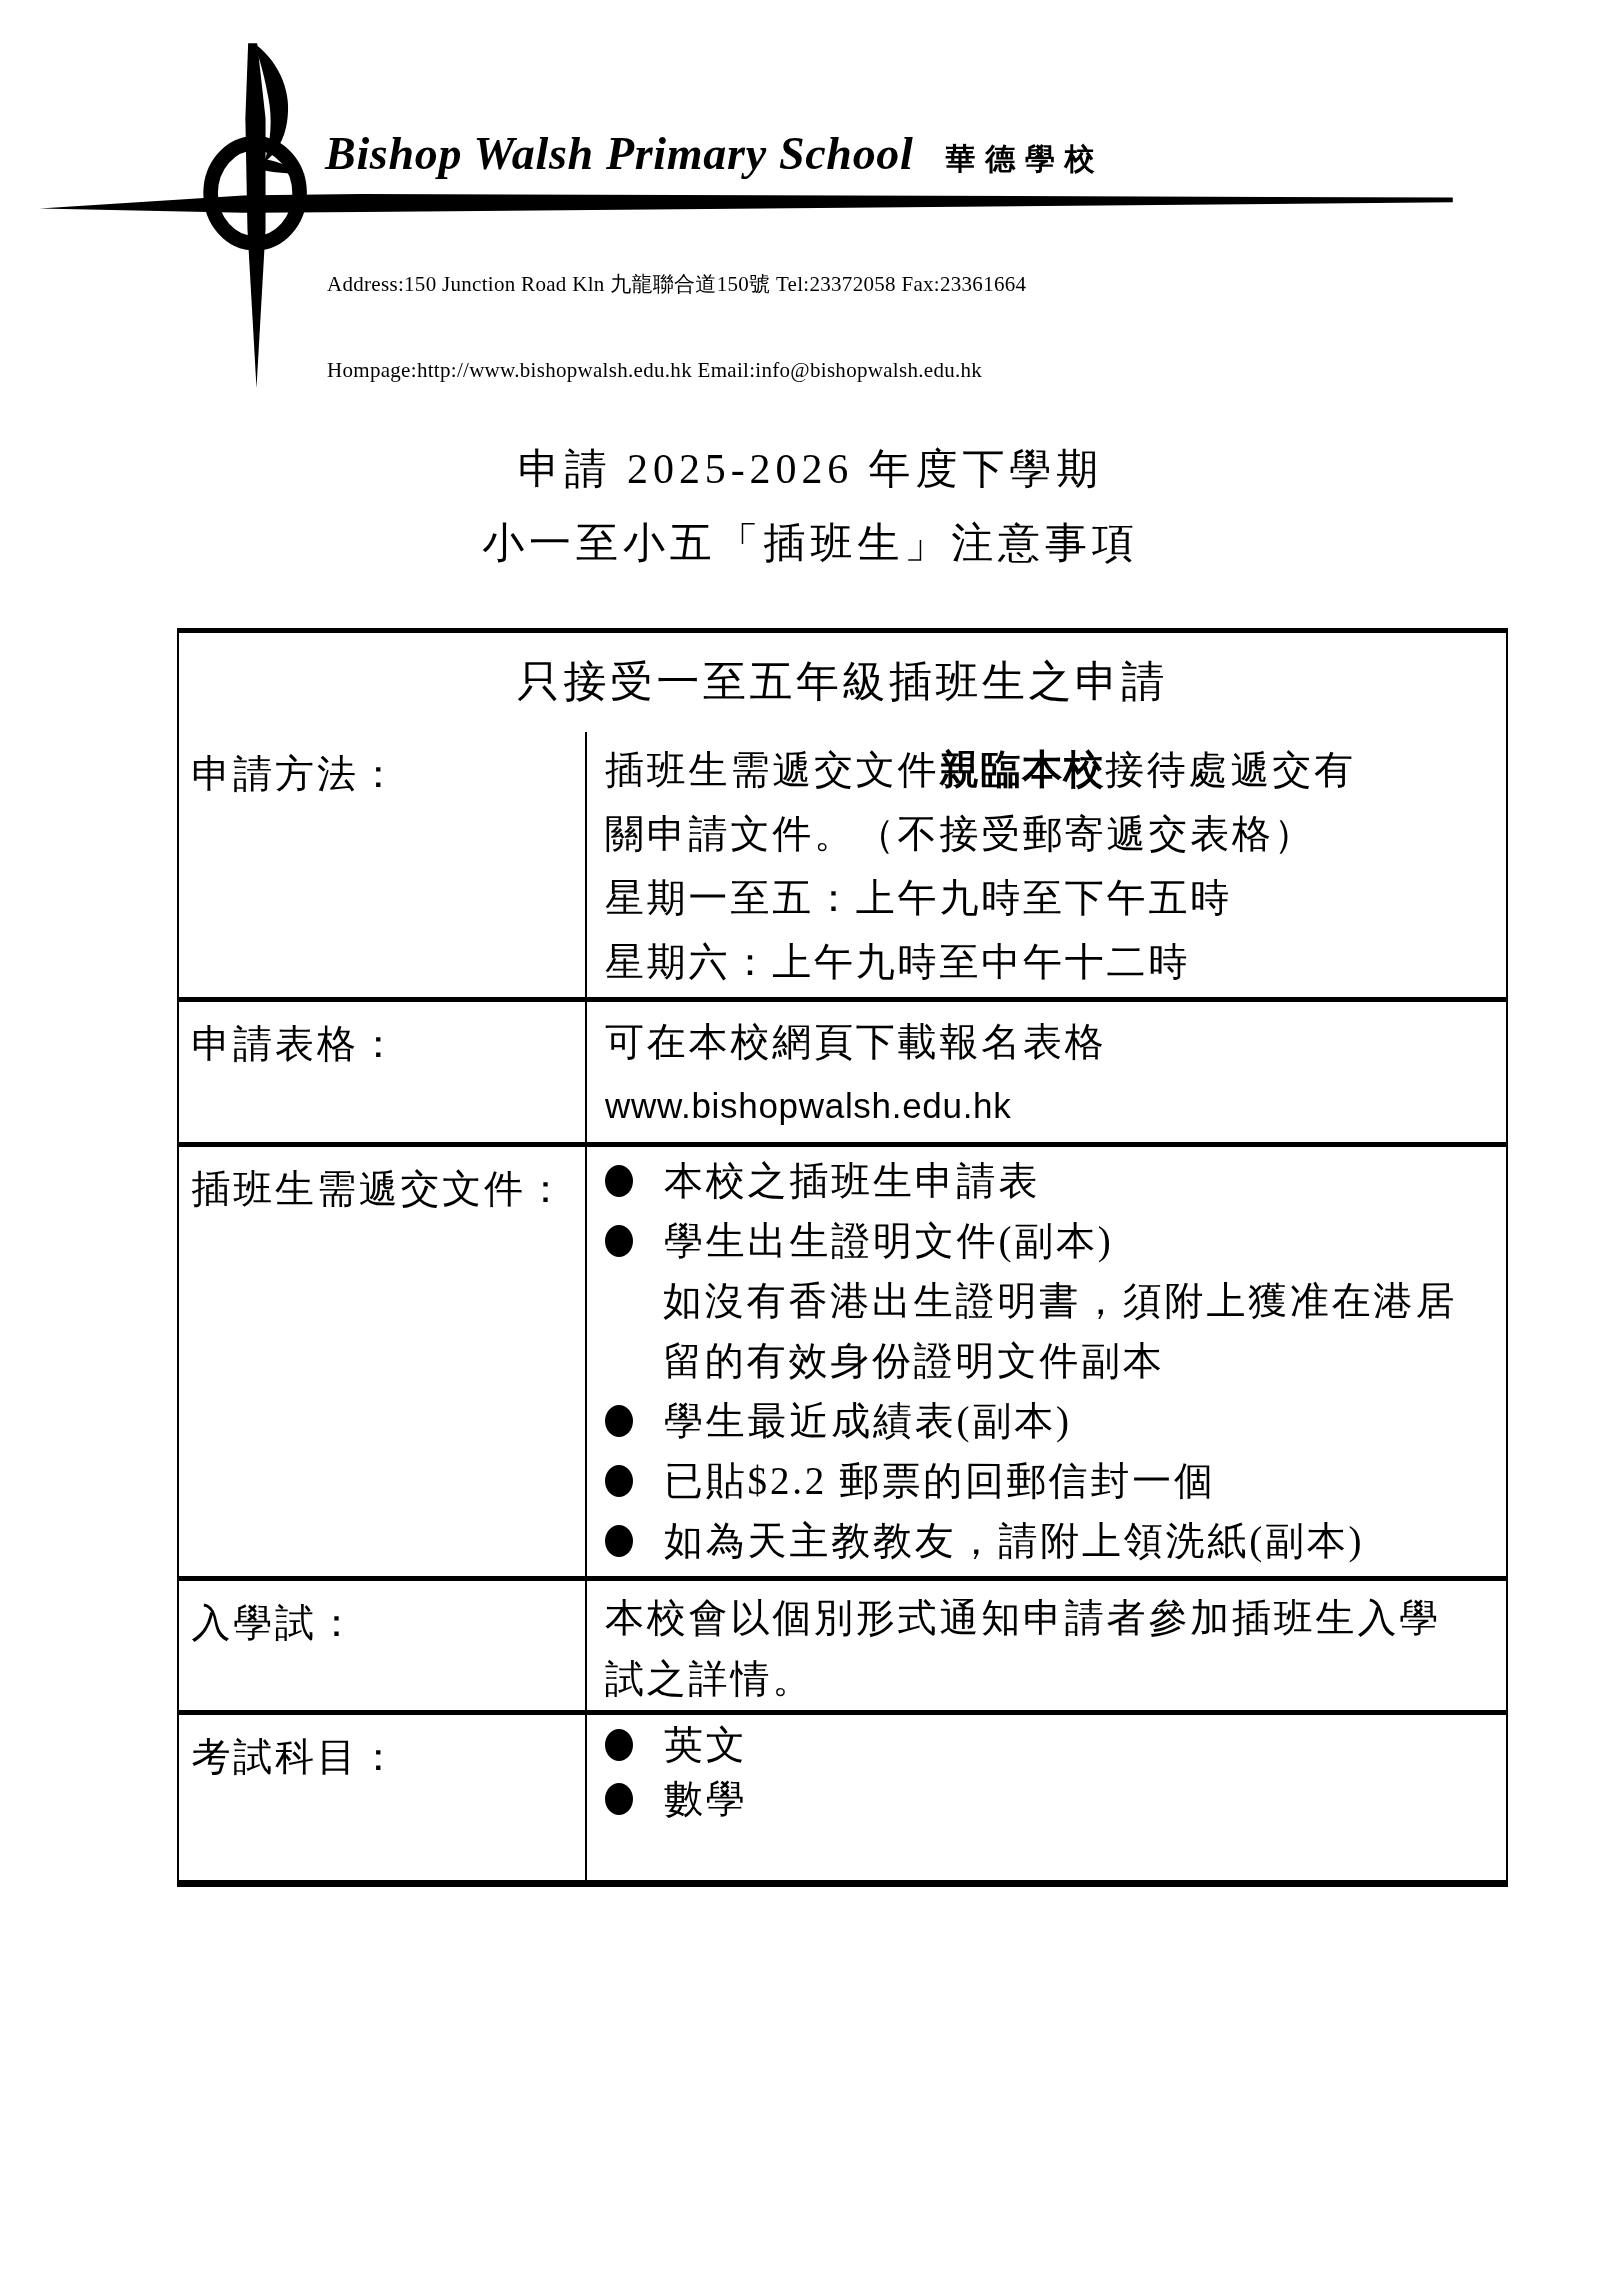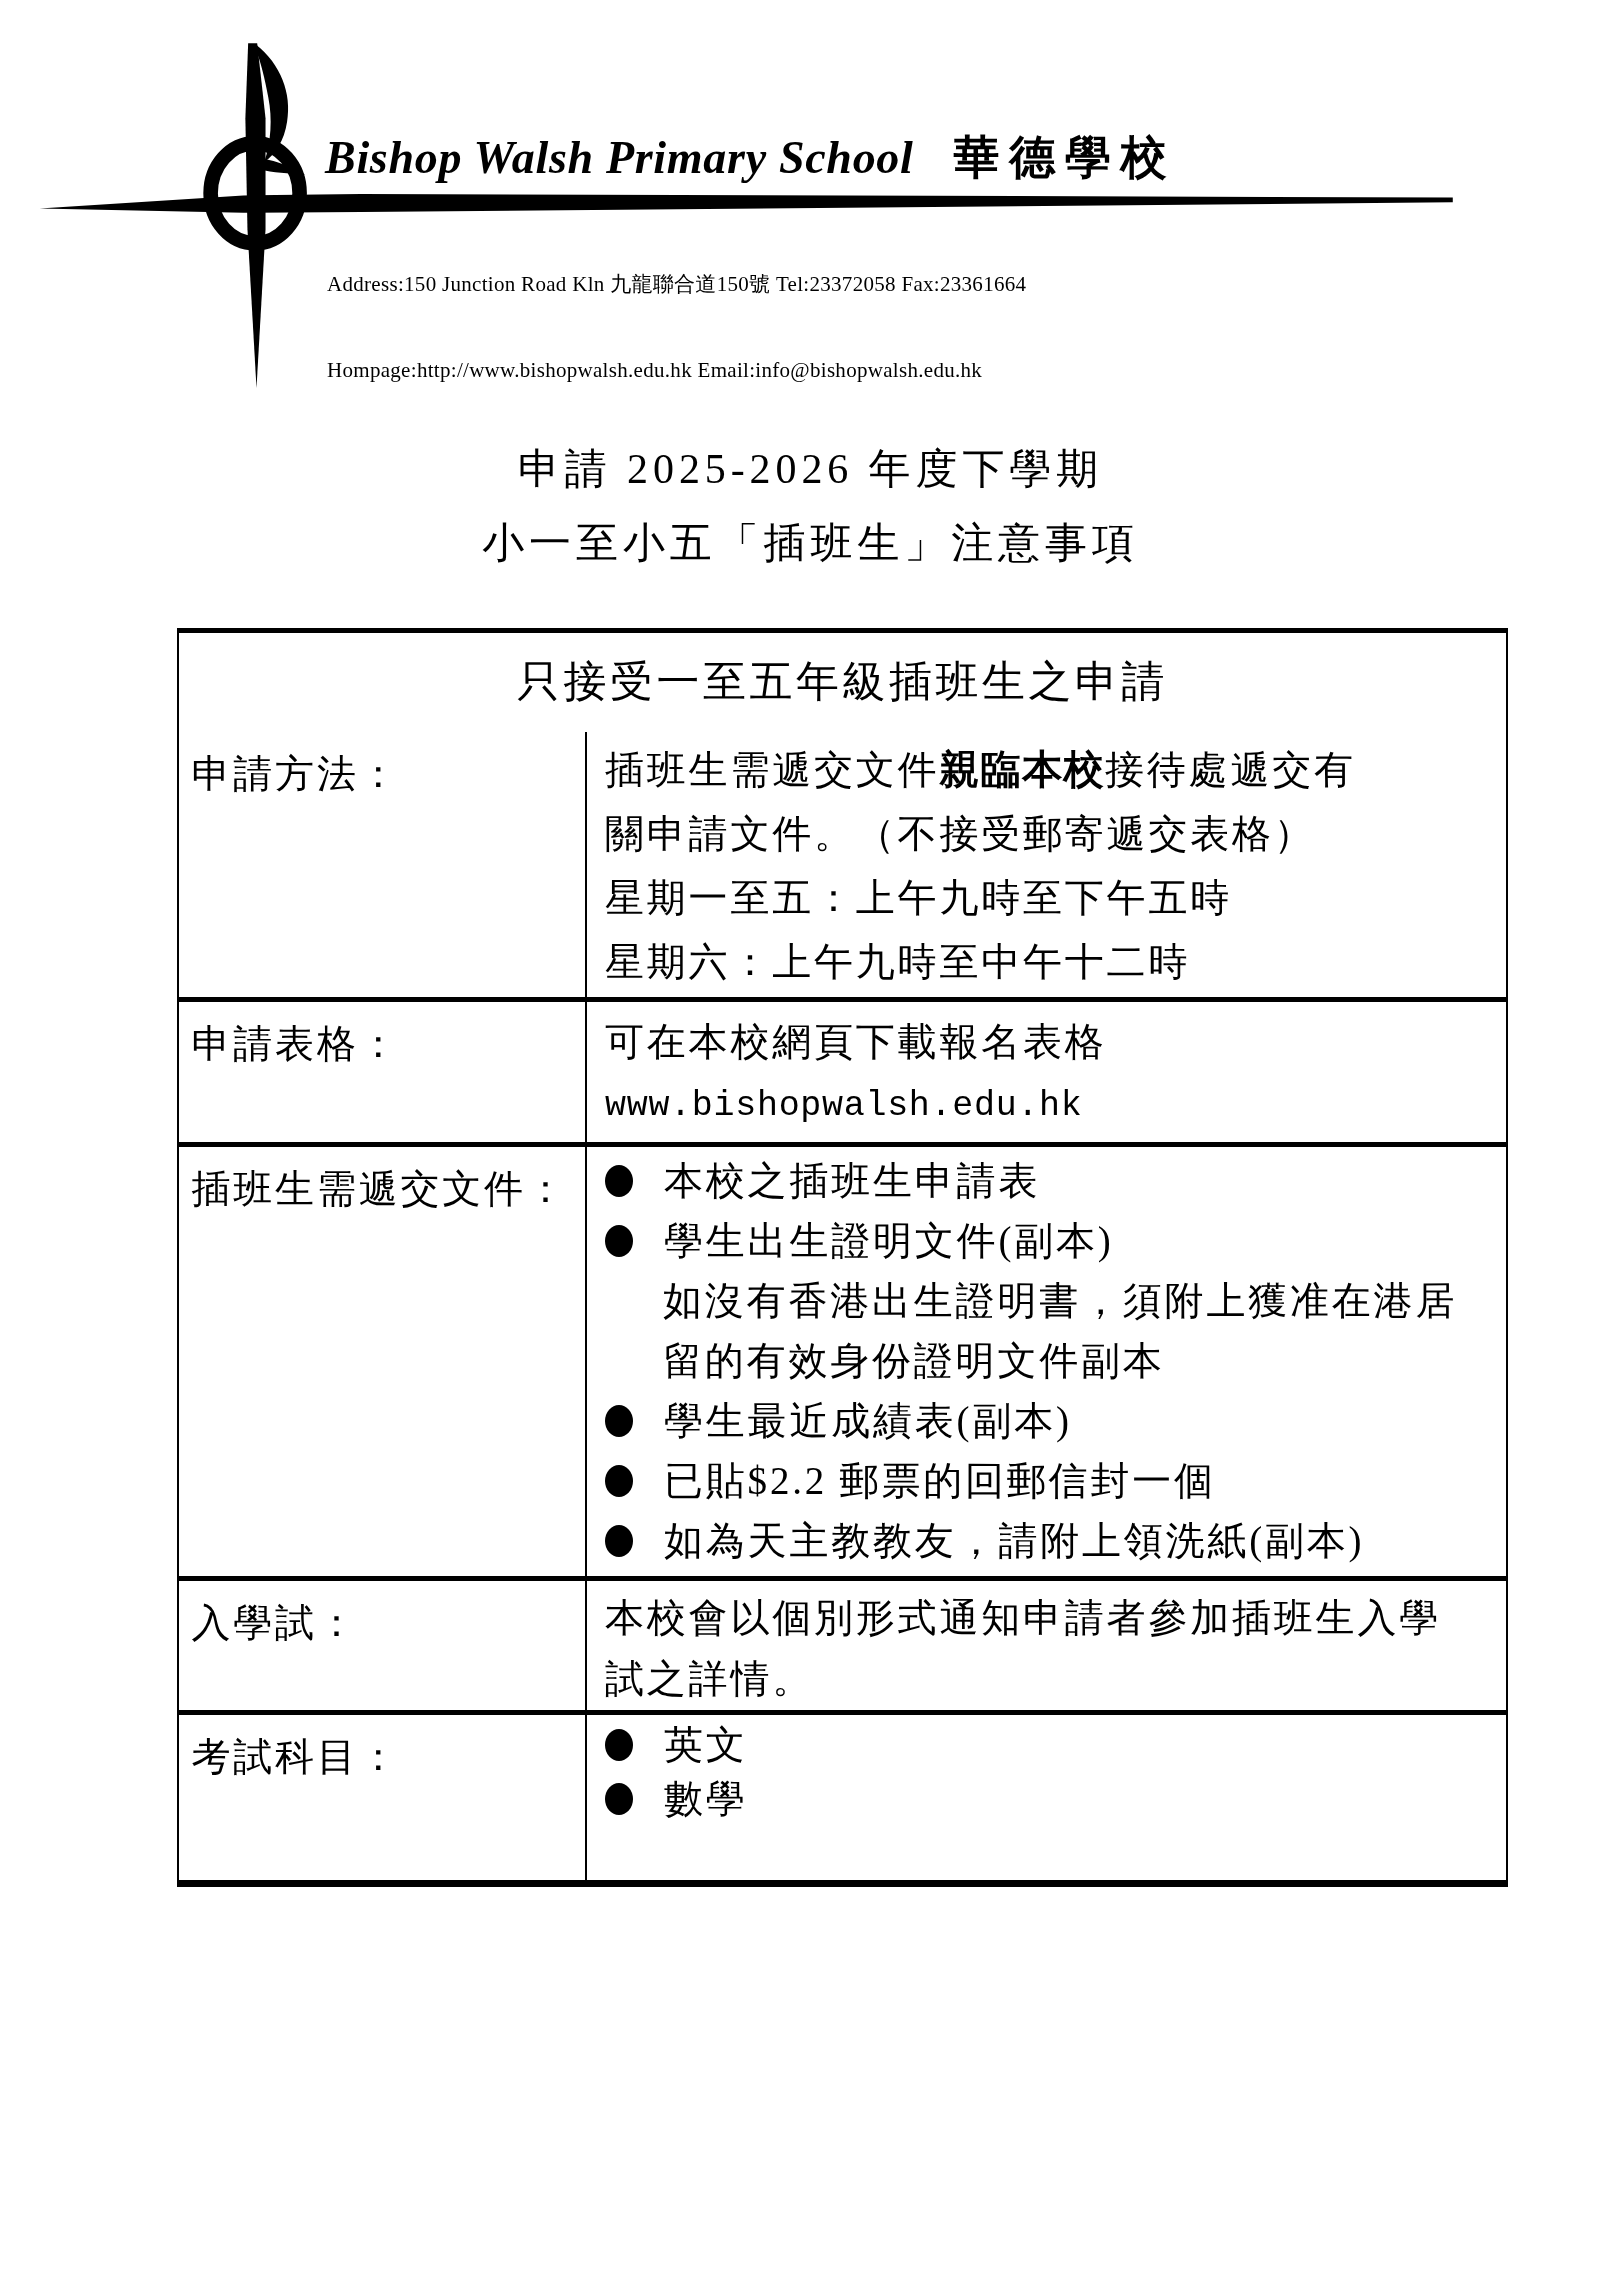--- a/index.html
+++ b/index.html
@@ -4,22 +4,22 @@
 <style>
   html,body{margin:0;padding:0;background:#ffffff;}
   .page{position:relative;width:1621px;height:2284px;background:#ffffff;color:#000;
         font-family:"Liberation Serif", serif;overflow:hidden;}
 
   
   .logo-svg{position:absolute;left:0;top:0;}
   .name-row{position:absolute;left:325px;top:127px;white-space:nowrap;}
   .name-en{font-family:"Liberation Serif", serif;font-style:italic;font-weight:bold;
            font-size:46px;letter-spacing:0.7px;}
-  .name-zh{font-family:Liberation Serif, serif;font-weight:bold;font-size:46px;
-           letter-spacing:9.7px;margin-left:40px;}
+  .name-zh{font-family:Liberation Serif, serif;font-weight:bold;font-size:30px;
+           letter-spacing:9.7px;margin-left:32px;}
   .addr{position:absolute;left:327px;top:213px;font-size:21px;line-height:28.5px;
         white-space:pre;letter-spacing:0.3px;}
 
   
   .doc-title{position:absolute;left:0;top:432px;width:1621px;text-align:center;
              font-size:42px;line-height:74px;letter-spacing:4.9px;white-space:nowrap;}
 
   
   .tbl{position:absolute;left:177px;top:628px;width:1331px;box-sizing:border-box;
        border-top:5.6px solid #000;border-bottom:7px solid #000;
@@ -34,21 +34,21 @@
          padding:5.6px 11px 0 18px;}
   .h-r1{height:265px;} .h-r2{height:140px;} .h-r3{height:429px;}
   .h-r4{height:129px;} .h-r5{height:165px;}
   .r1 .ccell{line-height:64px;padding-top:5.6px;}
   .r2 .ccell{line-height:64px;padding-top:8.3px;}
   .r3 .ccell{line-height:60px;padding-top:4.2px;}
   .r4 .ccell{line-height:61px;padding-top:5.6px;}
   .r5 .ccell{line-height:54px;padding-top:2.8px;}
   .line{white-space:nowrap;}
   .big{font-size:40px;font-weight:bold;line-height:1;letter-spacing:1.4px;}
-  .url{font-family:Liberation Mono, monospace;font-size:35px;letter-spacing:0.7px;}
+  .url{font-family:Liberation Sans, sans-serif;font-size:35px;letter-spacing:0.7px;}
   .bullet{display:inline-block;width:28px;height:32px;background:#000;
           border-radius:50%;margin-right:31px;vertical-align:-2.8px;}
   .note{margin-left:58px;}
 </style>
 </head>
 <body>
 
 <div class="page">
 
   <svg class="logo-svg" width="1621" height="445" viewBox="0 0 2332 640">

